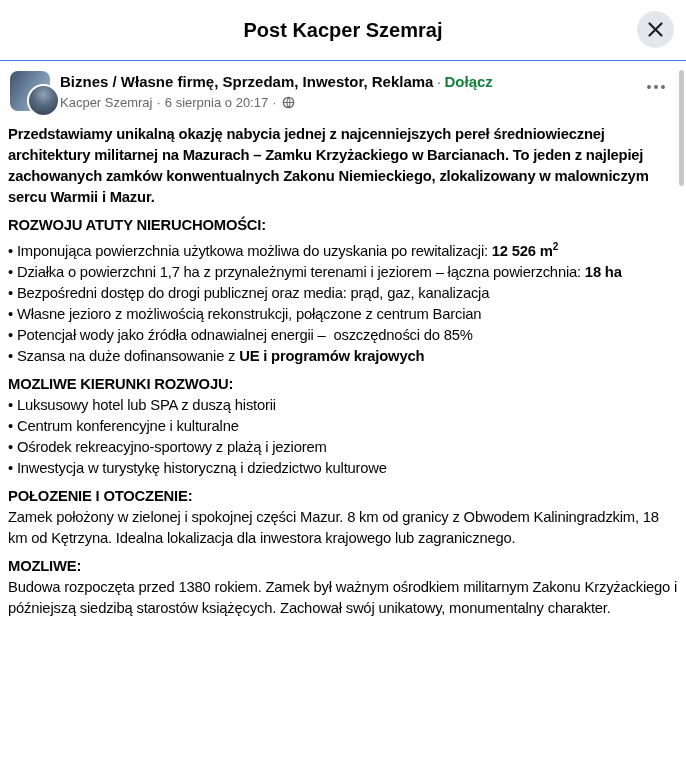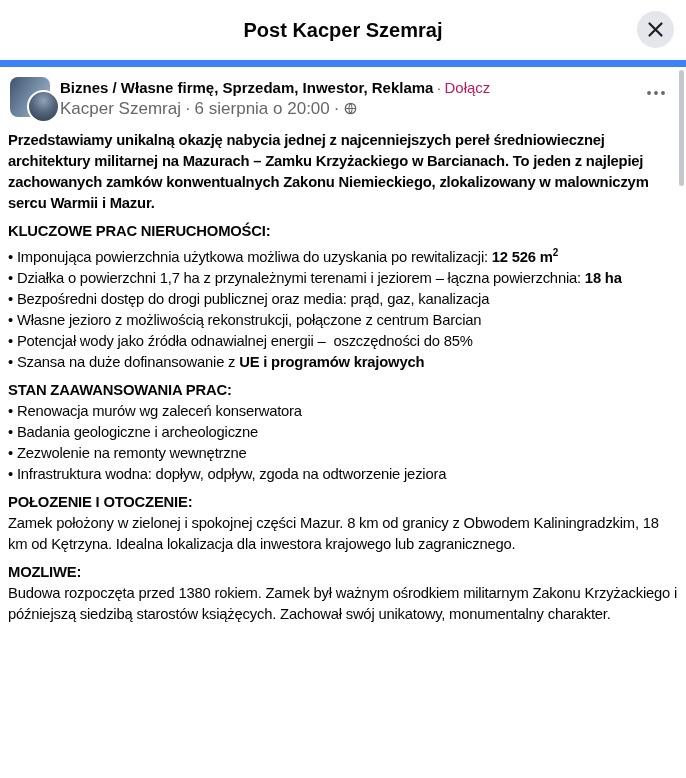--- a/index.html
+++ b/index.html
@@ -6,21 +6,21 @@
   body {
     width:686px; height:778px; overflow:hidden; position:relative;
     background:#ffffff;
     font-family:"Liberation Sans", sans-serif;
     -webkit-font-smoothing:antialiased;
   }
   
   .dialog-header {
     position:relative; height:60px;
     display:flex; align-items:center; justify-content:center;
-    border-bottom:7px solid #3b82f6;
+    border-bottom:1px solid #3b82f6;
     background:#fff;
   }
   .dialog-title {
     margin:0; font-size:20px; font-weight:700; color:#050505; letter-spacing:0;
   }
   .close-btn {
     position:absolute; right:12px; top:11px;
     width:37px; height:37px; border-radius:50%;
     background:#e4e6eb; border:none; padding:0;
     display:flex; align-items:center; justify-content:center; cursor:pointer;
@@ -40,24 +40,24 @@
     position:absolute; left:17px; top:13px;
     width:29px; height:29px; border-radius:50%;
     border:2px solid #ffffff;
     background:radial-gradient(circle at 50% 30%,#8fa3b8 0%,#55677c 45%,#2d3b4c 100%);
   }
   .post-header-text { margin-left:10px; padding-top:1px; min-width:0; }
   .group-line {
     font-size:15px; font-weight:600; color:#050505; line-height:19px;
   }
   .group-name { cursor:pointer; }
-  .join-link { color:#be185d; font-weight:400; text-decoration:none; cursor:pointer; }
+  .join-link { color:#15803d; font-weight:700; text-decoration:none; cursor:pointer; }
   .dot-sep { color:#65676b; font-weight:400; padding:0 3px; }
   .byline {
-    margin-top:3px; font-size:17px; color:#65676b; line-height:17px;
+    margin-top:3px; font-size:13px; color:#65676b; line-height:17px;
     display:flex; align-items:center;
   }
   .byline .dot-sep { padding:0 4px; }
   .byline .link { cursor:pointer; }
   .globe { margin-left:1px; display:inline-block; }
   .more-btn {
     position:absolute; right:14px; top:12px;
     background:none; border:none; padding:6px; cursor:pointer; line-height:0;
   }
   
@@ -93,51 +93,51 @@
   <div class="post-header">
     <div class="avatar">
       <div class="avatar-square"></div>
       <div class="avatar-circle"></div>
     </div>
     <div class="post-header-text">
       <div class="group-line"><span class="group-name">Biznes / Własne firmę, Sprzedam, Inwestor, Reklama</span><span class="dot-sep">·</span><a class="join-link">Dołącz</a></div>
       <div class="byline">
         <span class="link">Kacper Szemraj</span>
         <span class="dot-sep">·</span>
-        <span class="link">6 sierpnia o 20:00</span>
+        <span class="link">6 sierpnia o 20:17</span>
         <span class="dot-sep">·</span>
         <svg class="globe" width="13" height="13" viewBox="0 0 16 16">
           <circle cx="8" cy="8" r="6.4" fill="none" stroke="#65676b" stroke-width="1.6"></circle>
           <path d="M1.8 8 H14.2 M8 1.6 C5.4 4 5.4 12 8 14.4 M8 1.6 C10.6 4 10.6 12 8 14.4" fill="none" stroke="#65676b" stroke-width="1.3"></path>
         </svg>
       </div>
     </div>
     <button class="more-btn">
       <svg width="20" height="16" viewBox="0 0 20 16">
         <circle cx="3" cy="8" r="1.9" fill="#65676b"></circle>
         <circle cx="10" cy="8" r="1.9" fill="#65676b"></circle>
         <circle cx="17" cy="8" r="1.9" fill="#65676b"></circle>
       </svg>
     </button>
   </div>
 
   <div class="post-body">
       <div class="para"><span class="b ">Przedstawiamy unikalną okazję nabycia jednej z najcenniejszych pereł średniowiecznej architektury militarnej na Mazurach – Zamku Krzyżackiego w Barcianach. To jeden z najlepiej zachowanych zamków konwentualnych Zakonu Niemieckiego, zlokalizowany w malowniczym sercu Warmii i Mazur.</span></div>
-      <div class="para"><span class="b ">KLUCZOWE PRAC NIERUCHOMOŚCI:</span><span class="">
+      <div class="para"><span class="b ">ROZWOJU ATUTY NIERUCHOMOŚCI:</span><span class="">
 • Imponująca powierzchnia użytkowa możliwa do uzyskania po rewitalizacji: </span><span class="b ">12 526 m</span><span class="b sup">2</span><span class="">
 • Działka o powierzchni 1,7 ha z przynależnymi terenami i jeziorem – łączna powierzchnia: </span><span class="b ">18 ha</span><span class="">
 • Bezpośredni dostęp do drogi publicznej oraz media: prąd, gaz, kanalizacja
 • Własne jezioro z możliwością rekonstrukcji, połączone z centrum Barcian
 • Potencjał wody jako źródła odnawialnej energii –  oszczędności do 85%
 • Szansa na duże dofinansowanie z </span><span class="b ">UE i programów krajowych</span></div>
-      <div class="para"><span class="b ">STAN ZAAWANSOWANIA PRAC:</span><span class="">
-• Renowacja murów wg zaleceń konserwatora
-• Badania geologiczne i archeologiczne
-• Zezwolenie na remonty wewnętrzne
-• Infrastruktura wodna: dopływ, odpływ, zgoda na odtworzenie jeziora</span></div>
+      <div class="para"><span class="b ">MOZLIWE KIERUNKI ROZWOJU:</span><span class="">
+• Luksusowy hotel lub SPA z duszą historii
+• Centrum konferencyjne i kulturalne
+• Ośrodek rekreacyjno-sportowy z plażą i jeziorem
+• Inwestycja w turystykę historyczną i dziedzictwo kulturowe</span></div>
       <div class="para"><span class="b ">POŁOZENIE I OTOCZENIE:</span><span class="">
 Zamek położony w zielonej i spokojnej części Mazur. 8 km od granicy z Obwodem Kaliningradzkim, 18 km od Kętrzyna. Idealna lokalizacja dla inwestora krajowego lub zagranicznego.</span></div>
       <div class="para"><span class="b ">MOZLIWE:</span><span class="">
 Budowa rozpoczęta przed 1380 rokiem. Zamek był ważnym ośrodkiem militarnym Zakonu Krzyżackiego i późniejszą siedzibą starostów książęcych. Zachował swój unikatowy, monumentalny charakter.</span></div>
     </div>
 
   <div class="scrollbar-thumb"></div>
 
 </div>
 

